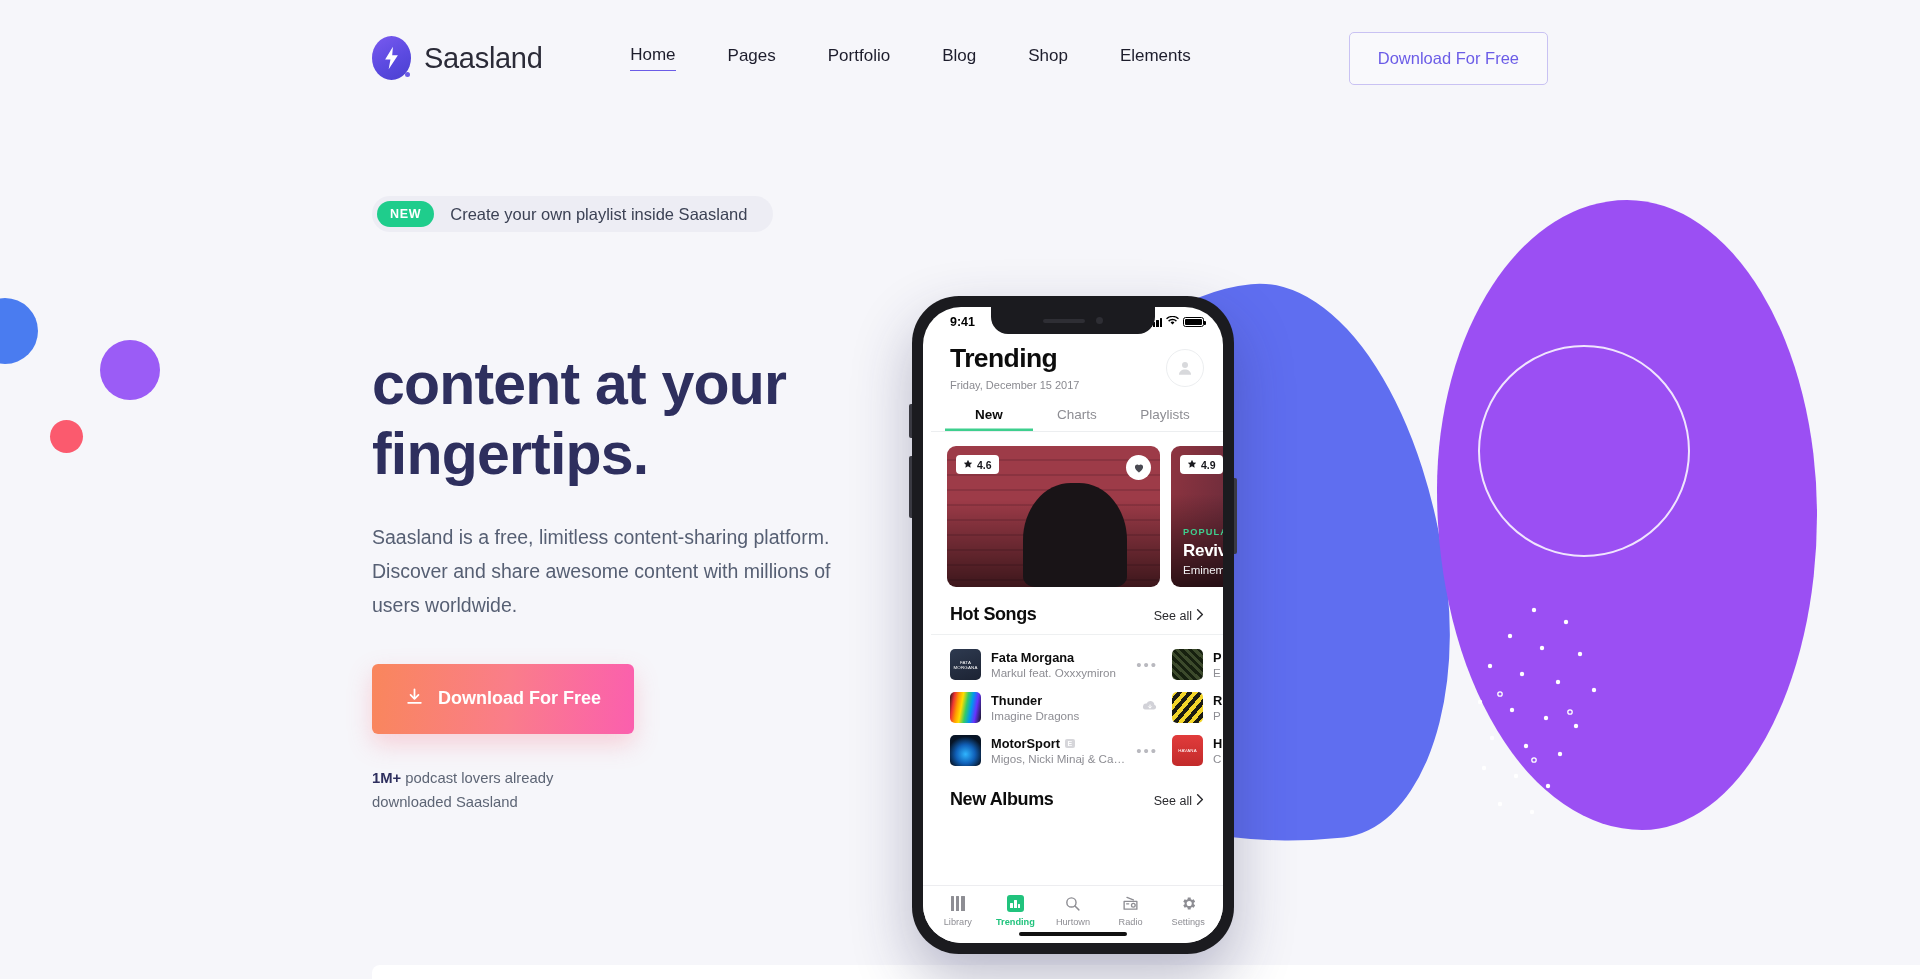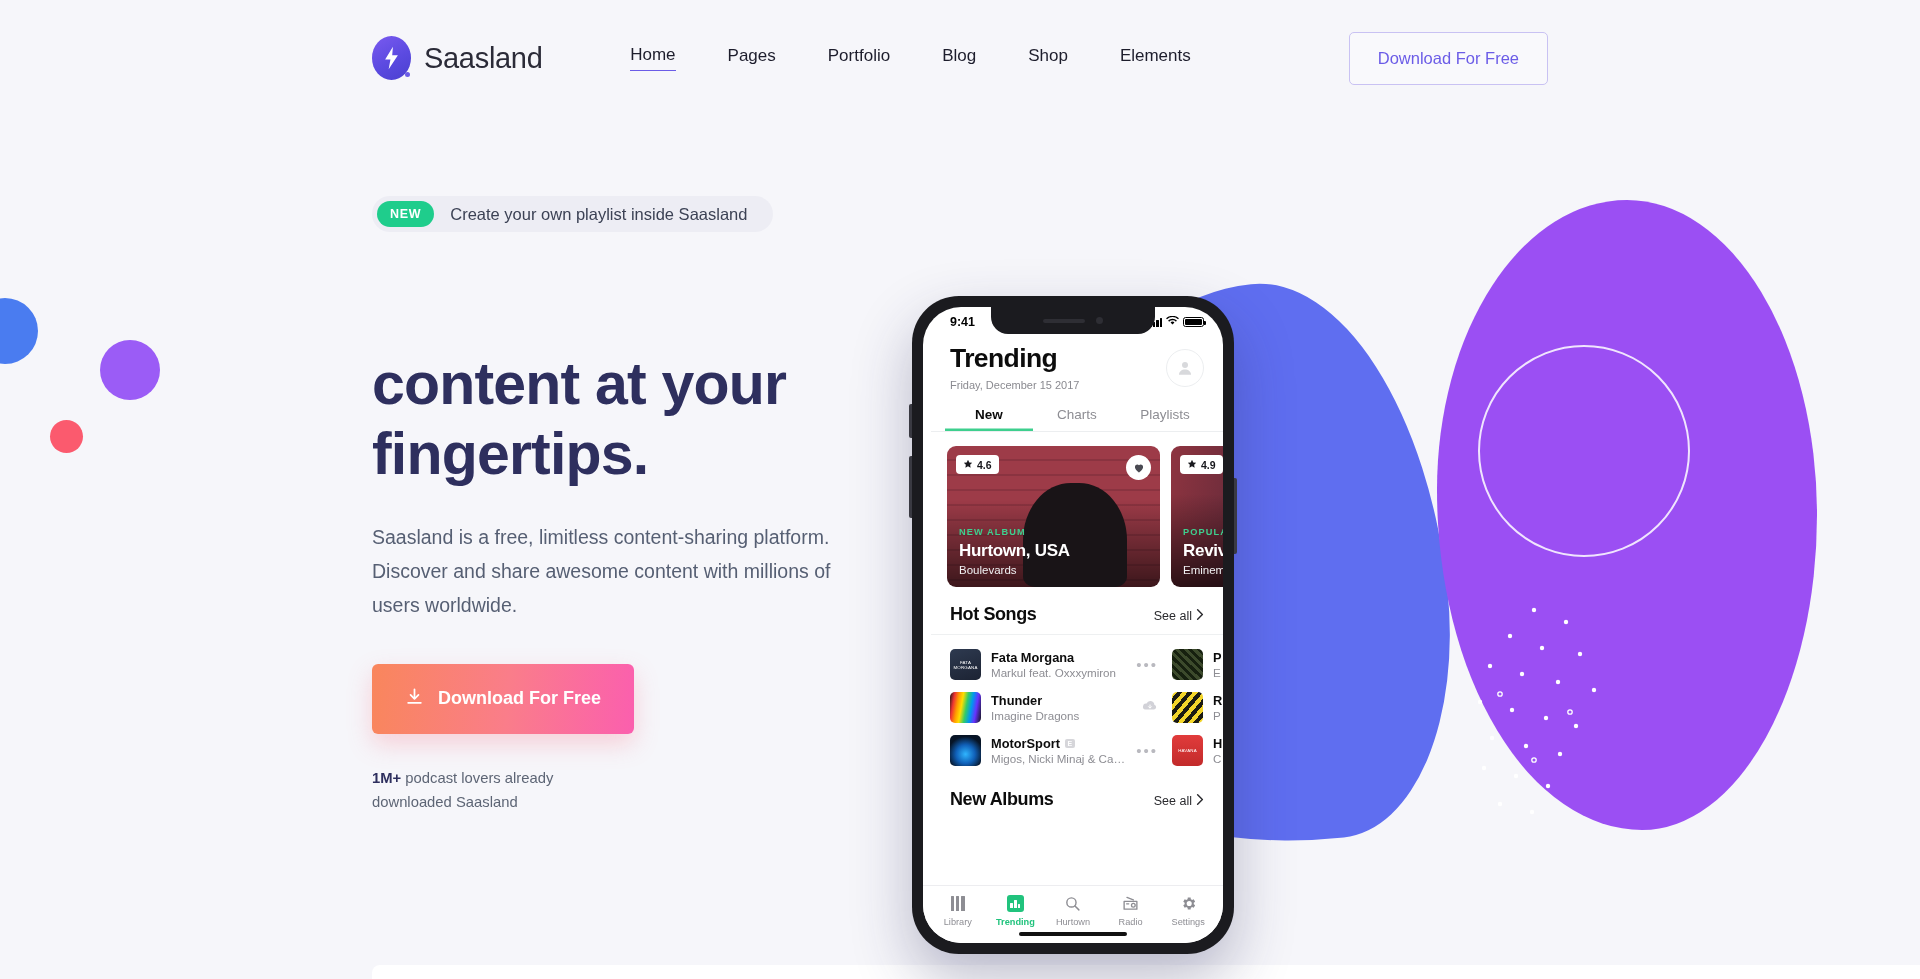--- a/index.html
+++ b/index.html
@@ -814,25 +814,20 @@
                       <path d="M12 1.8l3.1 6.3 7 1-5 4.9 1.2 6.9L12 17.6 5.7 20.9l1.2-6.9-5-4.9 7-1z"></path>
                     </svg>
                 </span>
                 <span>4.6</span>
               </div>
               <div class="heart-btn">
                 <svg viewBox="0 0 24 24" fill="#4a4a52">
                     <path d="M12 21s-8.2-5.2-8.2-11A4.8 4.8 0 0 1 12 6.6 4.8 4.8 0 0 1 20.2 10c0 5.8-8.2 11-8.2 11z"></path>
                   </svg>
               </div>
-              <div class="card-meta">
-                <div class="card-kicker">NEW ALBUM</div>
-                <div class="card-title">Hurtown, USA</div>
-                <div class="card-sub">Boulevards</div>
-              </div>
             </div>
 
             <div class="album-card c2">
               <div class="rating">
                 <span>
                   <svg viewBox="0 0 24 24" fill="#1a1a1f">
                       <path d="M12 1.8l3.1 6.3 7 1-5 4.9 1.2 6.9L12 17.6 5.7 20.9l1.2-6.9-5-4.9 7-1z"></path>
                     </svg>
                 </span>
                 <span>4.9</span>

